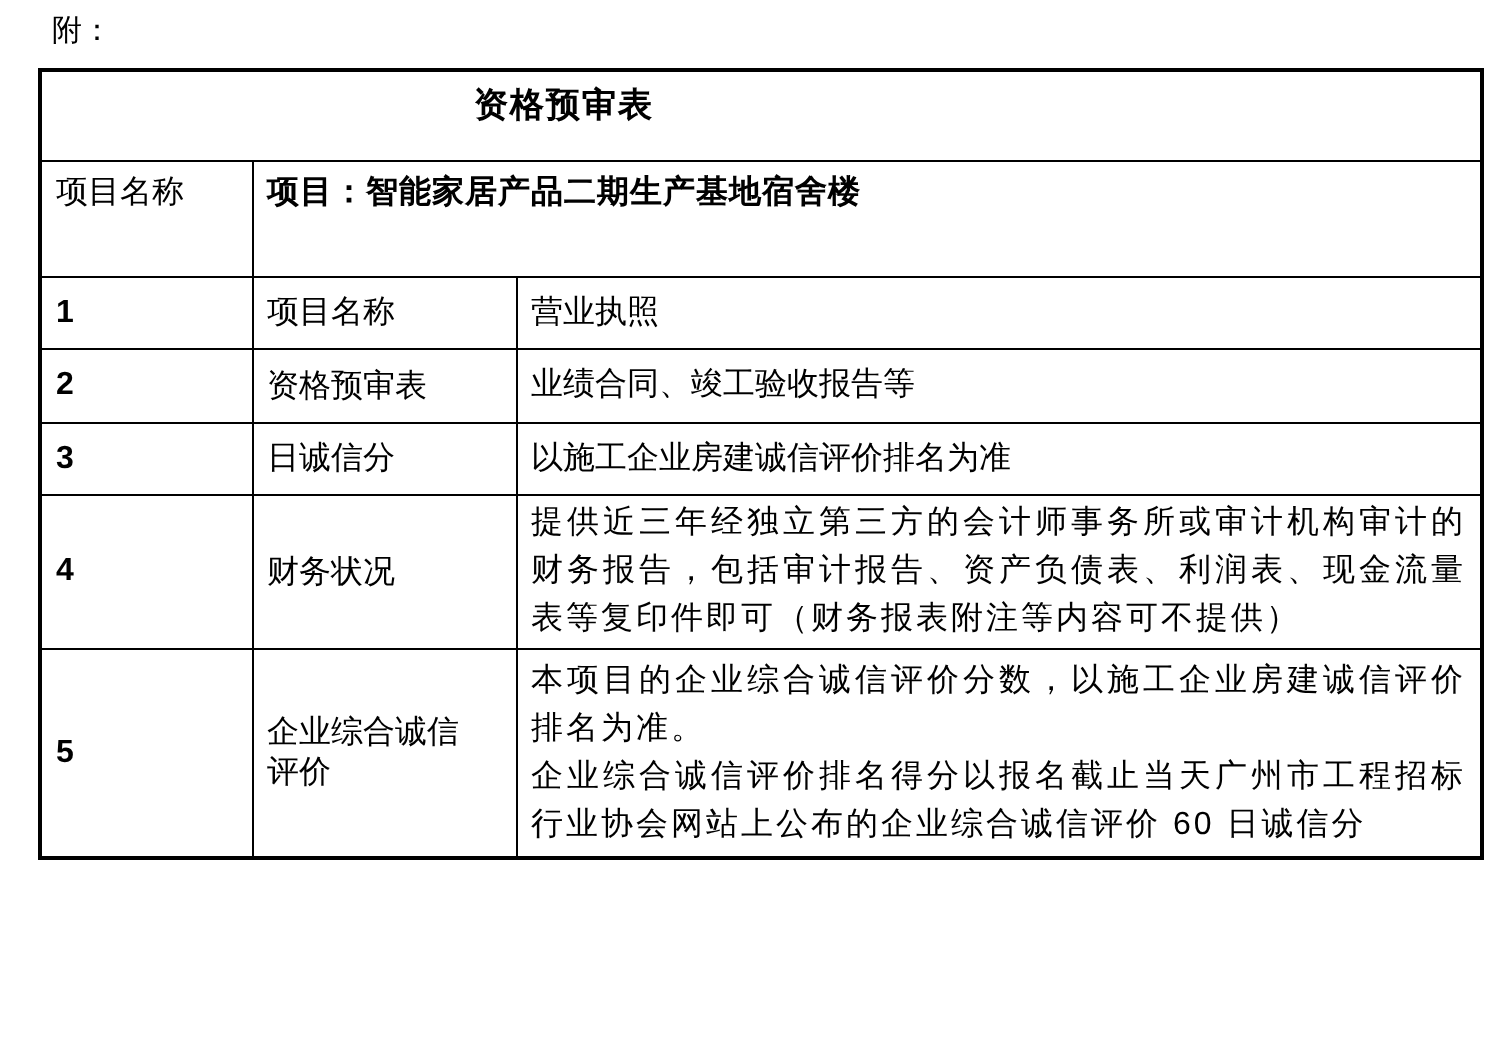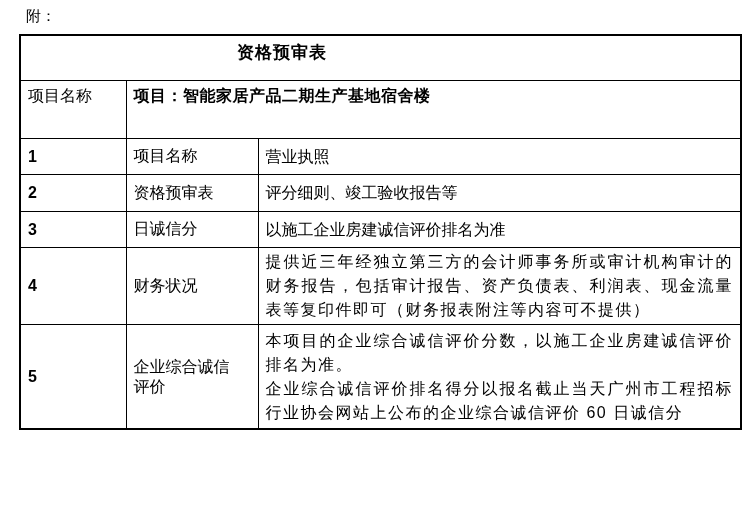--- a/index.html
+++ b/index.html
@@ -103,21 +103,21 @@
       </tr>
 
       <tr class="r1">
         <td class="no-cell">1</td>
         <td>项目名称</td>
         <td class="criteria">营业执照</td>
       </tr>
       <tr class="r2">
         <td class="no-cell">2</td>
         <td>资格预审表</td>
-        <td class="criteria">评分细则、竣工验收报告等</td>
+        <td class="criteria">业绩合同、竣工验收报告等</td>
       </tr>
       <tr class="r3">
         <td class="no-cell">3</td>
         <td>日诚信分</td>
         <td class="criteria">以施工企业房建诚信评价排名为准</td>
       </tr>
       <tr class="r4">
         <td class="no-cell">4</td>
         <td>财务状况</td>
         <td class="criteria long">提供近三年经独立第三方的会计师事务所或审计机构审计的财务报告，包括审计报告、资产负债表、利润表、现金流量表等复印件即可（财务报表附注等内容可不提供）</td>

